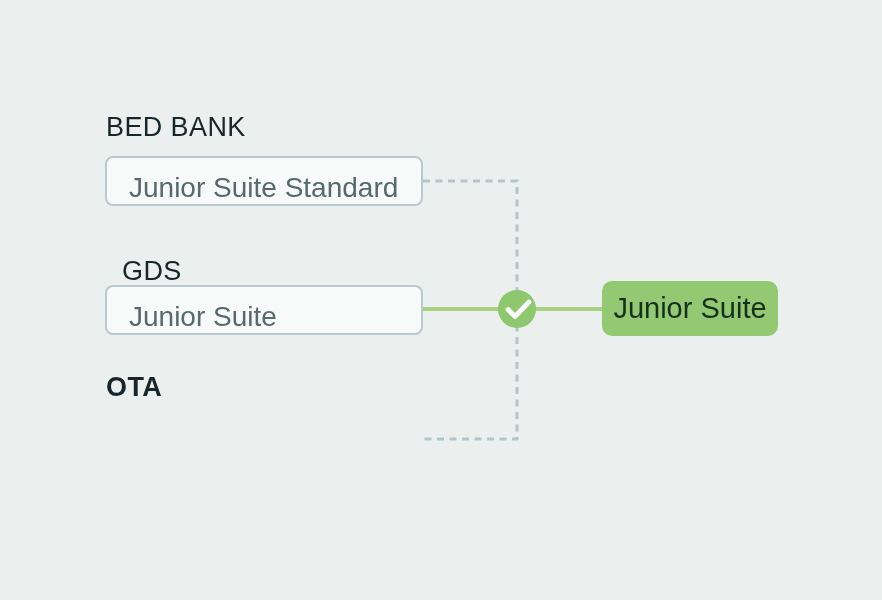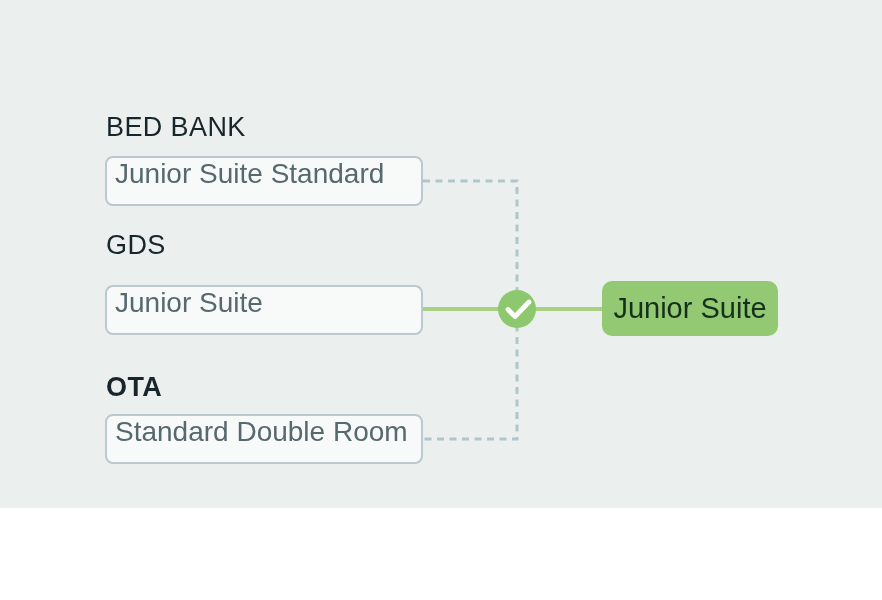--- a/index.html
+++ b/index.html
@@ -4,21 +4,21 @@
 <style>
   html, body {
     margin: 0;
     padding: 0;
     background: #ffffff;
     font-family: "Liberation Sans", sans-serif;
   }
   .canvas {
     position: relative;
     width: 882px;
-    height: 508px;
+    height: 600px;
     background: var(--background, #ebf0ee);
     overflow: hidden;
   }
   .connector-svg {
     position: absolute;
     left: 0;
     top: 0;
     pointer-events: none;
   }
   .source-label {
@@ -33,30 +33,30 @@
   .room-box {
     position: absolute;
     left: 105px;
     width: 318px;
     height: 50px;
     box-sizing: border-box;
     background: var(--box_bg, #f8fafa);
     border: 2px solid var(--box_border, #b9c9cf);
     border-radius: 8px;
     display: flex;
-    align-items: flex-start;
-    padding-left: 8px;
+    align-items: flex-end;
+    padding-left: 22px;
     font-size: 28px;
     font-weight: 400;
     color: var(--box_text, #56696d);
     white-space: nowrap;
   }
   .label-bedbank { top: 112px; }
   .box-bedbank   { top: 156px; }
-  .label-gds     { top: 230px; }
+  .label-gds     { top: 256px; margin-left: 16px; }
   .box-gds       { top: 285px; }
   .label-ota     { top: 372px; font-weight: bold; }
   .box-ota       { top: 414px; }
   .result-chip {
     position: absolute;
     left: 602px;
     top: 281px;
     width: 176px;
     height: 55px;
     box-sizing: border-box;
@@ -92,21 +92,18 @@
   <div class="room-box box-bedbank">
     <span>Junior Suite Standard</span>
   </div>
 
   <div class="source-label label-gds">GDS</div>
   <div class="room-box box-gds">
     <span>Junior Suite</span>
   </div>
 
   <div class="source-label label-ota">OTA</div>
-  <div class="room-box box-ota">
-    <span>Standard Double Room</span>
-  </div>
 
   <div class="result-chip">
     <span>Junior Suite</span>
   </div>
 
 </div>
 
 </body></html>

